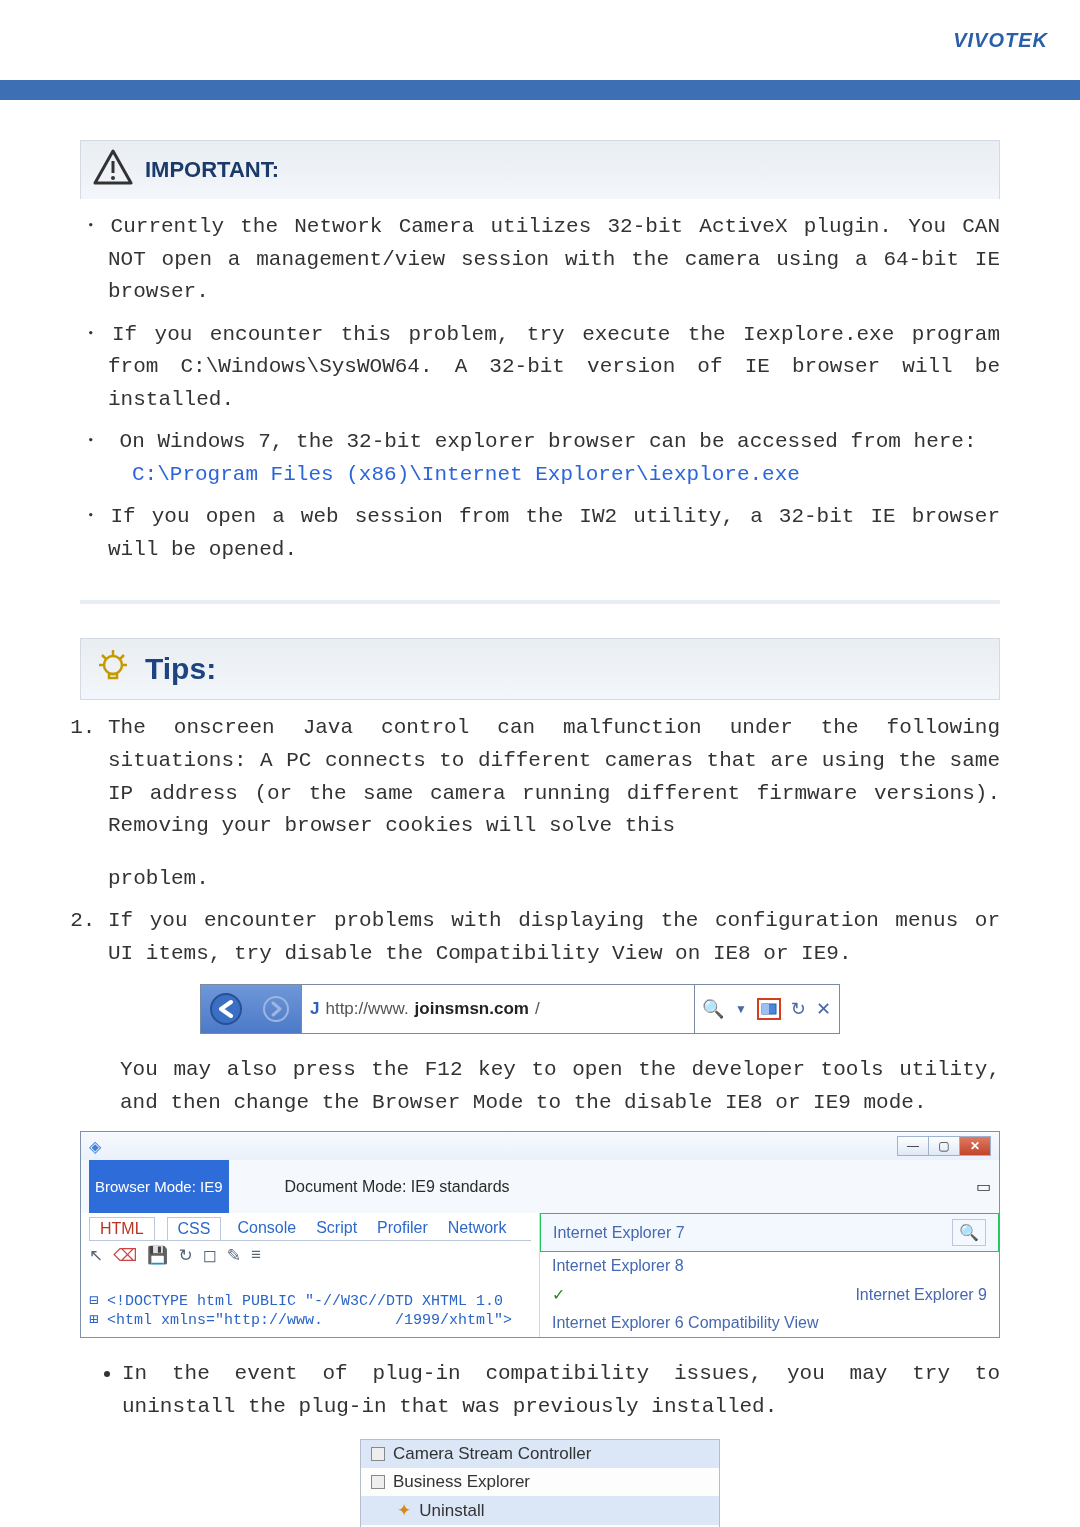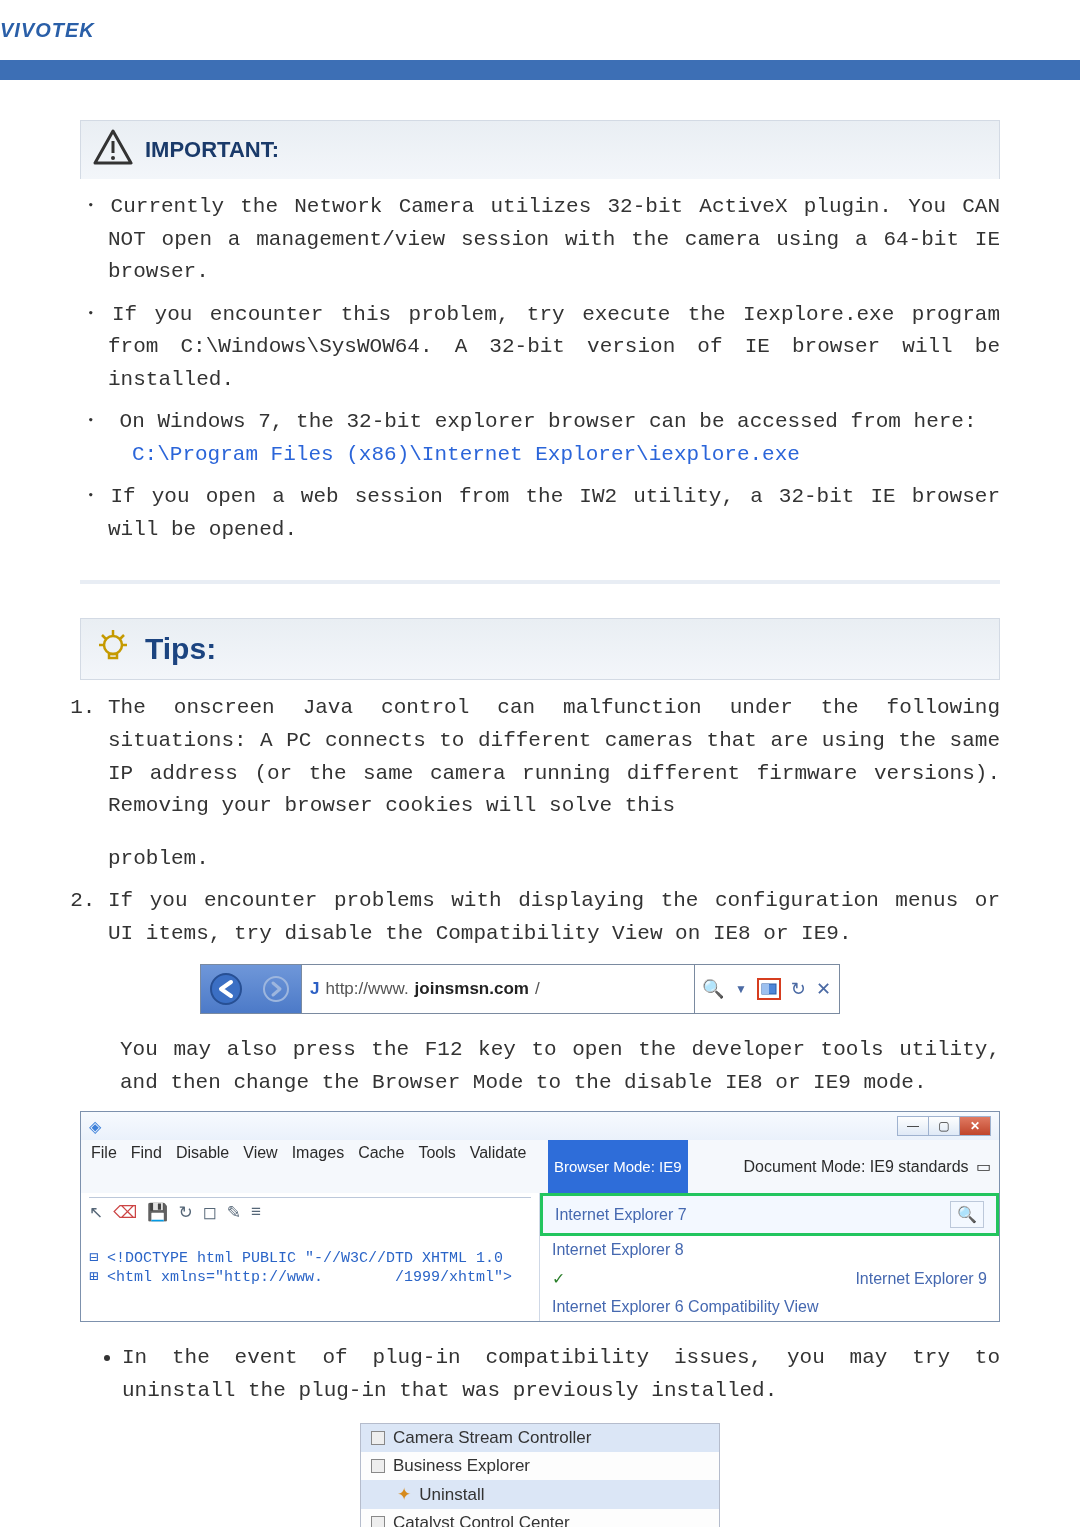--- a/index.html
+++ b/index.html
@@ -4,26 +4,26 @@
 <style>
   * { margin: 0; padding: 0; box-sizing: border-box; }
   body {
     font-family: Arial, Helvetica, sans-serif;
     background: #fff;
     width: 1080px;
     margin: 0 auto;
     color: #333;
   }
   .top-bar {
-    height: 60px;
-    background: #fff;
-    display: flex;
-    justify-content: flex-start;
-    align-items: center;
-    padding-right: 44px;
+    height: 80px;
+    background: #fff;
+    display: flex;
+    justify-content: flex-end;
+    align-items: center;
+    padding-right: 32px;
   }
   .brand {
     color: #2a5fa8;
     font-weight: bold;
     font-style: italic;
     font-size: 20px;
     letter-spacing: 1px;
   }
   .blue-strip {
     height: 20px;
@@ -187,21 +187,21 @@
     flex: 1;
     padding: 0;
   }
   .bm-item {
     padding: 5px 12px;
     color: #4568b0;
     display: flex;
     align-items: center;
     justify-content: space-between;
   }
-  .bm-item.sel { border: 3px solid #22c55e; background: #f3f8ff; text-align: right; }
+  .bm-item.sel { border: 1px solid #22c55e; background: #f3f8ff; text-align: right; }
   .bm-item .tick { color: #2a7f2a; margin-right: 6px; }
   .search-ic { color: #4568b0; border: 1px solid #bcc8da; padding: 3px 6px; }
   .note-bullet { list-style: disc; padding-left: 42px; margin-top: 20px; }
   .uninstall-menu {
     margin: 16px auto 0 auto;
     width: 360px;
     border: 1px solid #b5bccc;
     background: #fdfdfd;
     font-size: 17px;
     color: #333;
@@ -316,38 +316,36 @@
   <div class="devtools">
     <div class="titlebar">
       <span style="color:#3d80d9;">◈</span>
       <span class="winbtns">
         <span class="winbtn">—</span>
         <span class="winbtn">▢</span>
         <span class="winbtn close">✕</span>
       </span>
     </div>
     <div class="row2">
-      <div class="menus">
-        <span>File</span>
-        <span>Find</span>
-        <span>Disable</span>
-        <span>View</span>
-        <span>Images</span>
-        <span>Cache</span>
-        <span>Tools</span>
-        <span>Validate</span>
-      </div>
       <div class="bm-dm">
         <span class="bm-hi">Browser Mode: IE9</span>
         <span class="dm">Document Mode: IE9 standards</span>
         <span style="margin-left:auto;">▭</span>
       </div>
     </div>
     <div class="panels">
       <div class="left-pane">
+        <div class="tabs">
+          <span class="tab active">HTML</span>
+          <span class="tab">CSS</span>
+          <span style="color:#2b69cc;padding:2px 4px;">Console</span>
+          <span style="color:#2b69cc;padding:2px 4px;">Script</span>
+          <span style="color:#2b69cc;padding:2px 4px;">Profiler</span>
+          <span style="color:#2b69cc;padding:2px 4px;">Network</span>
+        </div>
         <div class="tool-icons-row">
           <span>↖</span>
           <span style="color:#c44;">⌫</span>
           <span>💾</span>
           <span>↻</span>
           <span>◻</span>
           <span>✎</span>
           <span>≡</span>
         </div>
         <div class="codeblock">

